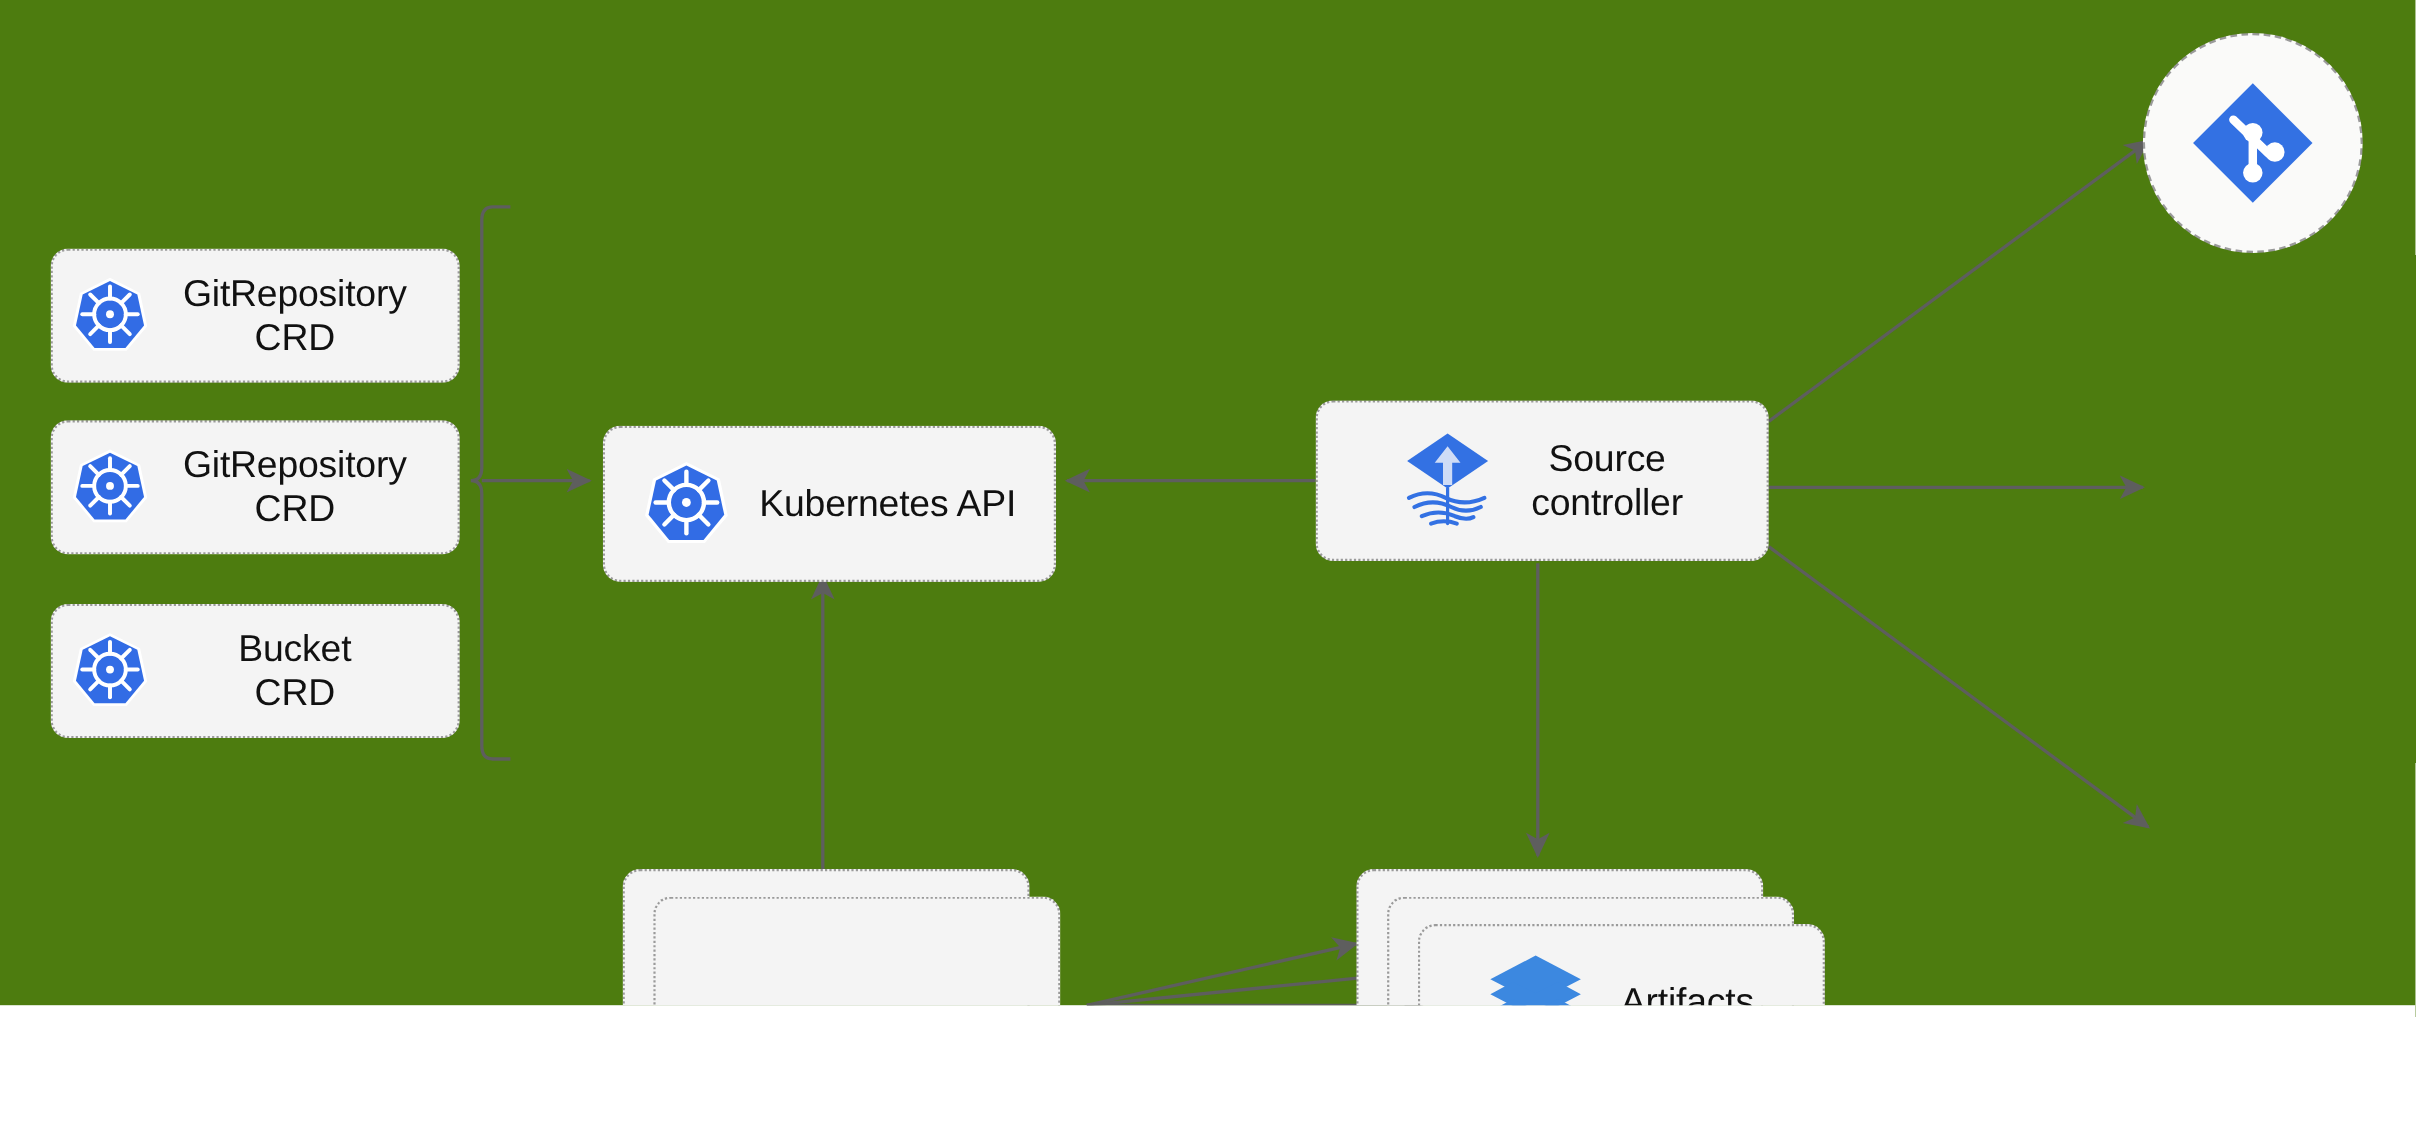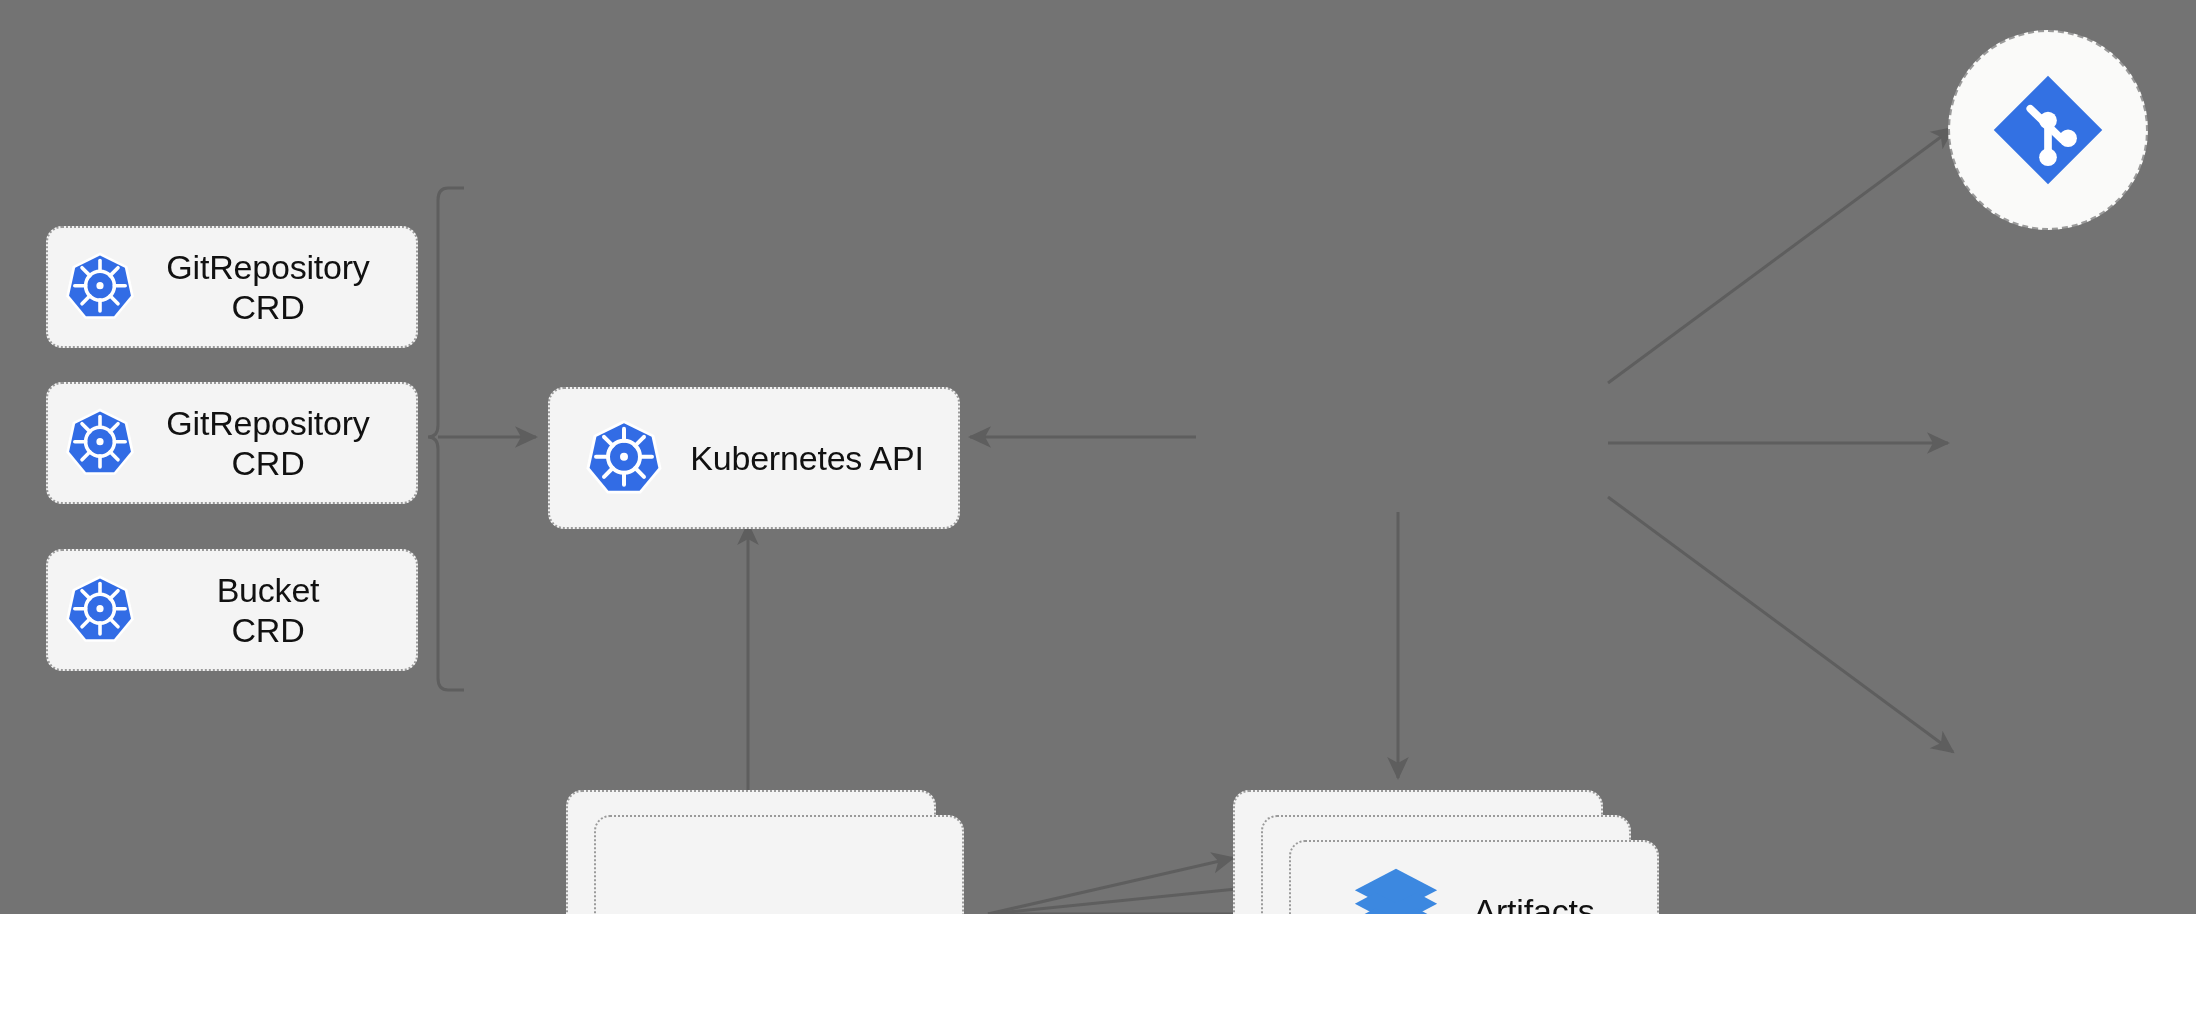--- a/index.html
+++ b/index.html
@@ -8,21 +8,21 @@
     background: #ffffff;
   }
   body {
     font-family: "Liberation Sans", sans-serif;
     -webkit-font-smoothing: antialiased;
   }
   #canvas {
     position: relative;
     width: 2196px;
     height: 914px;
-    background: #737373;
+    background: #4d7c0f;
     overflow: hidden;
   }
 
   
   .node {
     position: absolute;
     box-sizing: border-box;
     background: #f4f4f4;
     border: 2px dotted #9a9a9a;
     border-radius: 16px;
@@ -208,20 +208,37 @@
           <line x1="64" y1="65" x2="75" y2="76"></line>
           <line x1="75" y1="26" x2="64" y2="37"></line>
           <line x1="36" y1="65" x2="25" y2="76"></line>
         </g>
         <circle cx="50" cy="51" r="5" fill="#ffffff"></circle>
       </svg>
     </span>
     <span class="node-label">Kubernetes API</span>
   </div>
 
+  <div class="node" style="left:1196px; top:364px; width:412px; height:146px; gap:34px; padding:0 30px;">
+    <span class="node-icon">
+      <svg width="84" height="92" viewBox="0 0 100 110">
+        <polygon points="50,6 94,36 50,66 6,36" fill="#3371e3"></polygon>
+        <path d="M50,20 L64,38 L55,38 L55,62 L45,62 L45,38 L36,38 Z" fill="#cfdcf6"></path>
+        <g fill="none" stroke="#3371e3" stroke-width="4.5" stroke-linecap="round">
+          <path d="M8,76 Q28,66 48,76 Q68,86 90,76"></path>
+          <path d="M14,86 Q34,76 54,86 Q70,94 86,86"></path>
+          <path d="M22,96 Q40,88 58,96 Q70,101 78,97"></path>
+          <path d="M32,104 Q46,99 60,104"></path>
+          <path d="M50,66 L50,104" stroke-width="3.5"></path>
+        </g>
+      </svg>
+    </span>
+    <span class="node-label">Source
+controller</span>
+  </div>
 
   <div class="stack-layer" style="left:566px; top:790px; width:370px; height:142px;"></div>
   <div class="stack-layer" style="left:594px; top:815px; width:370px; height:142px;"></div>
 
   <div class="stack-layer" style="left:1233px; top:790px; width:370px; height:142px;"></div>
   <div class="stack-layer" style="left:1261px; top:815px; width:370px; height:142px;"></div>
   <div class="node" style="left:1289px; top:840px; width:370px; height:142px; gap:34px; padding:0 26px;">
     <span class="node-icon">
       <svg width="86" height="84" viewBox="0 0 100 98">
         <polygon points="50,2 98,27 50,52 2,27" fill="#3c88e0"></polygon>

